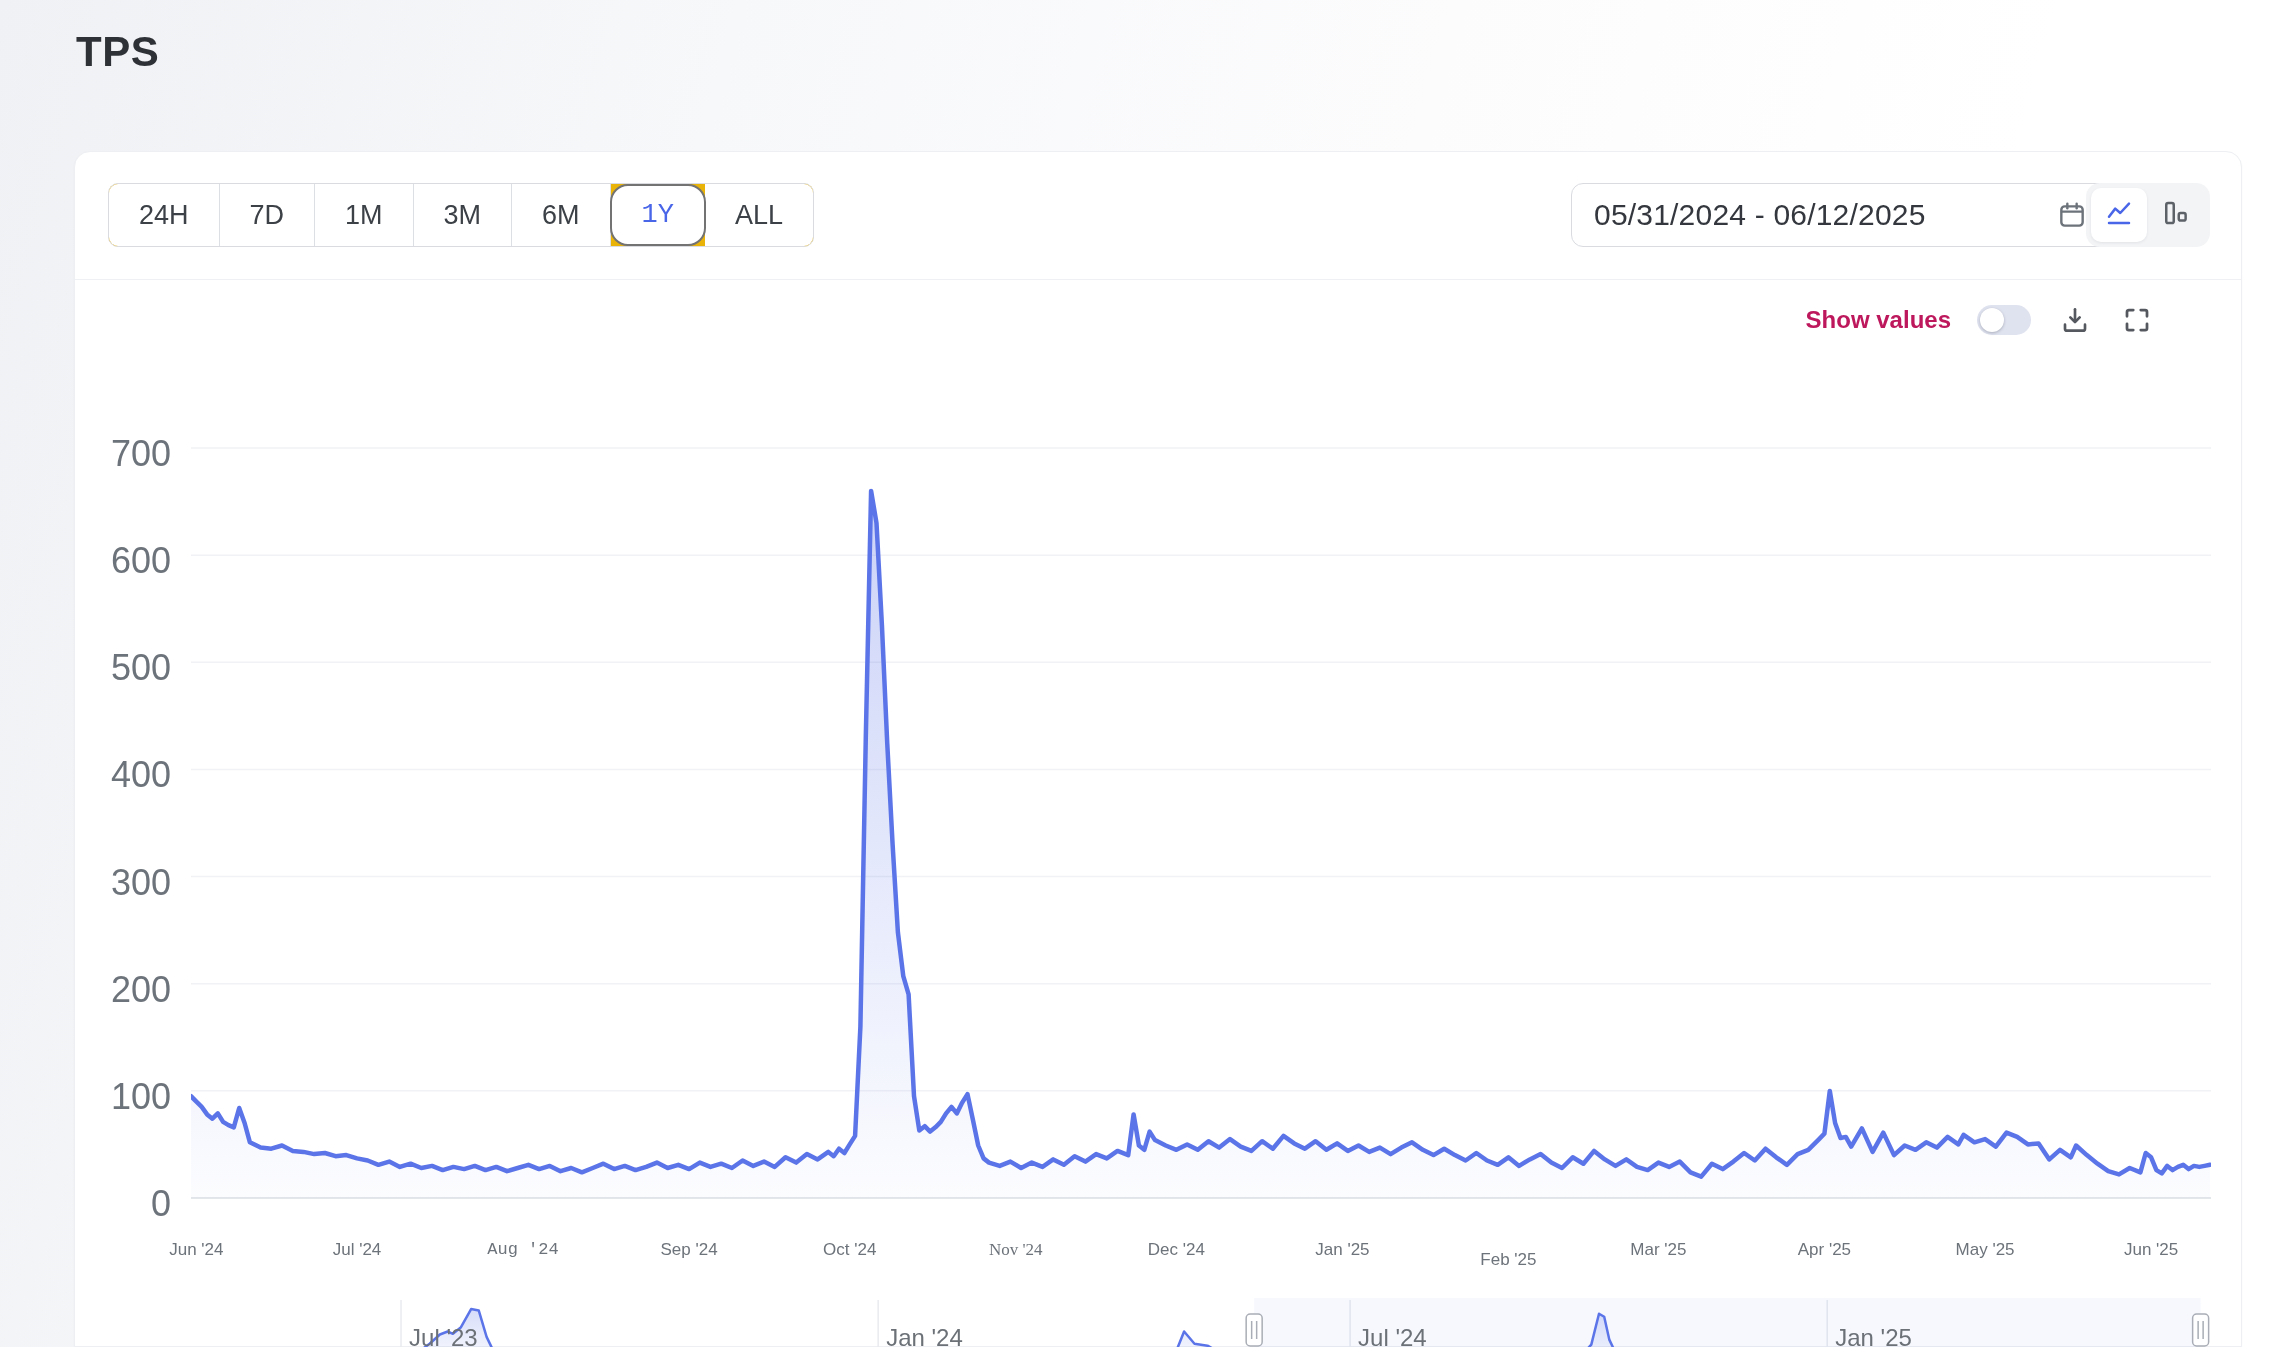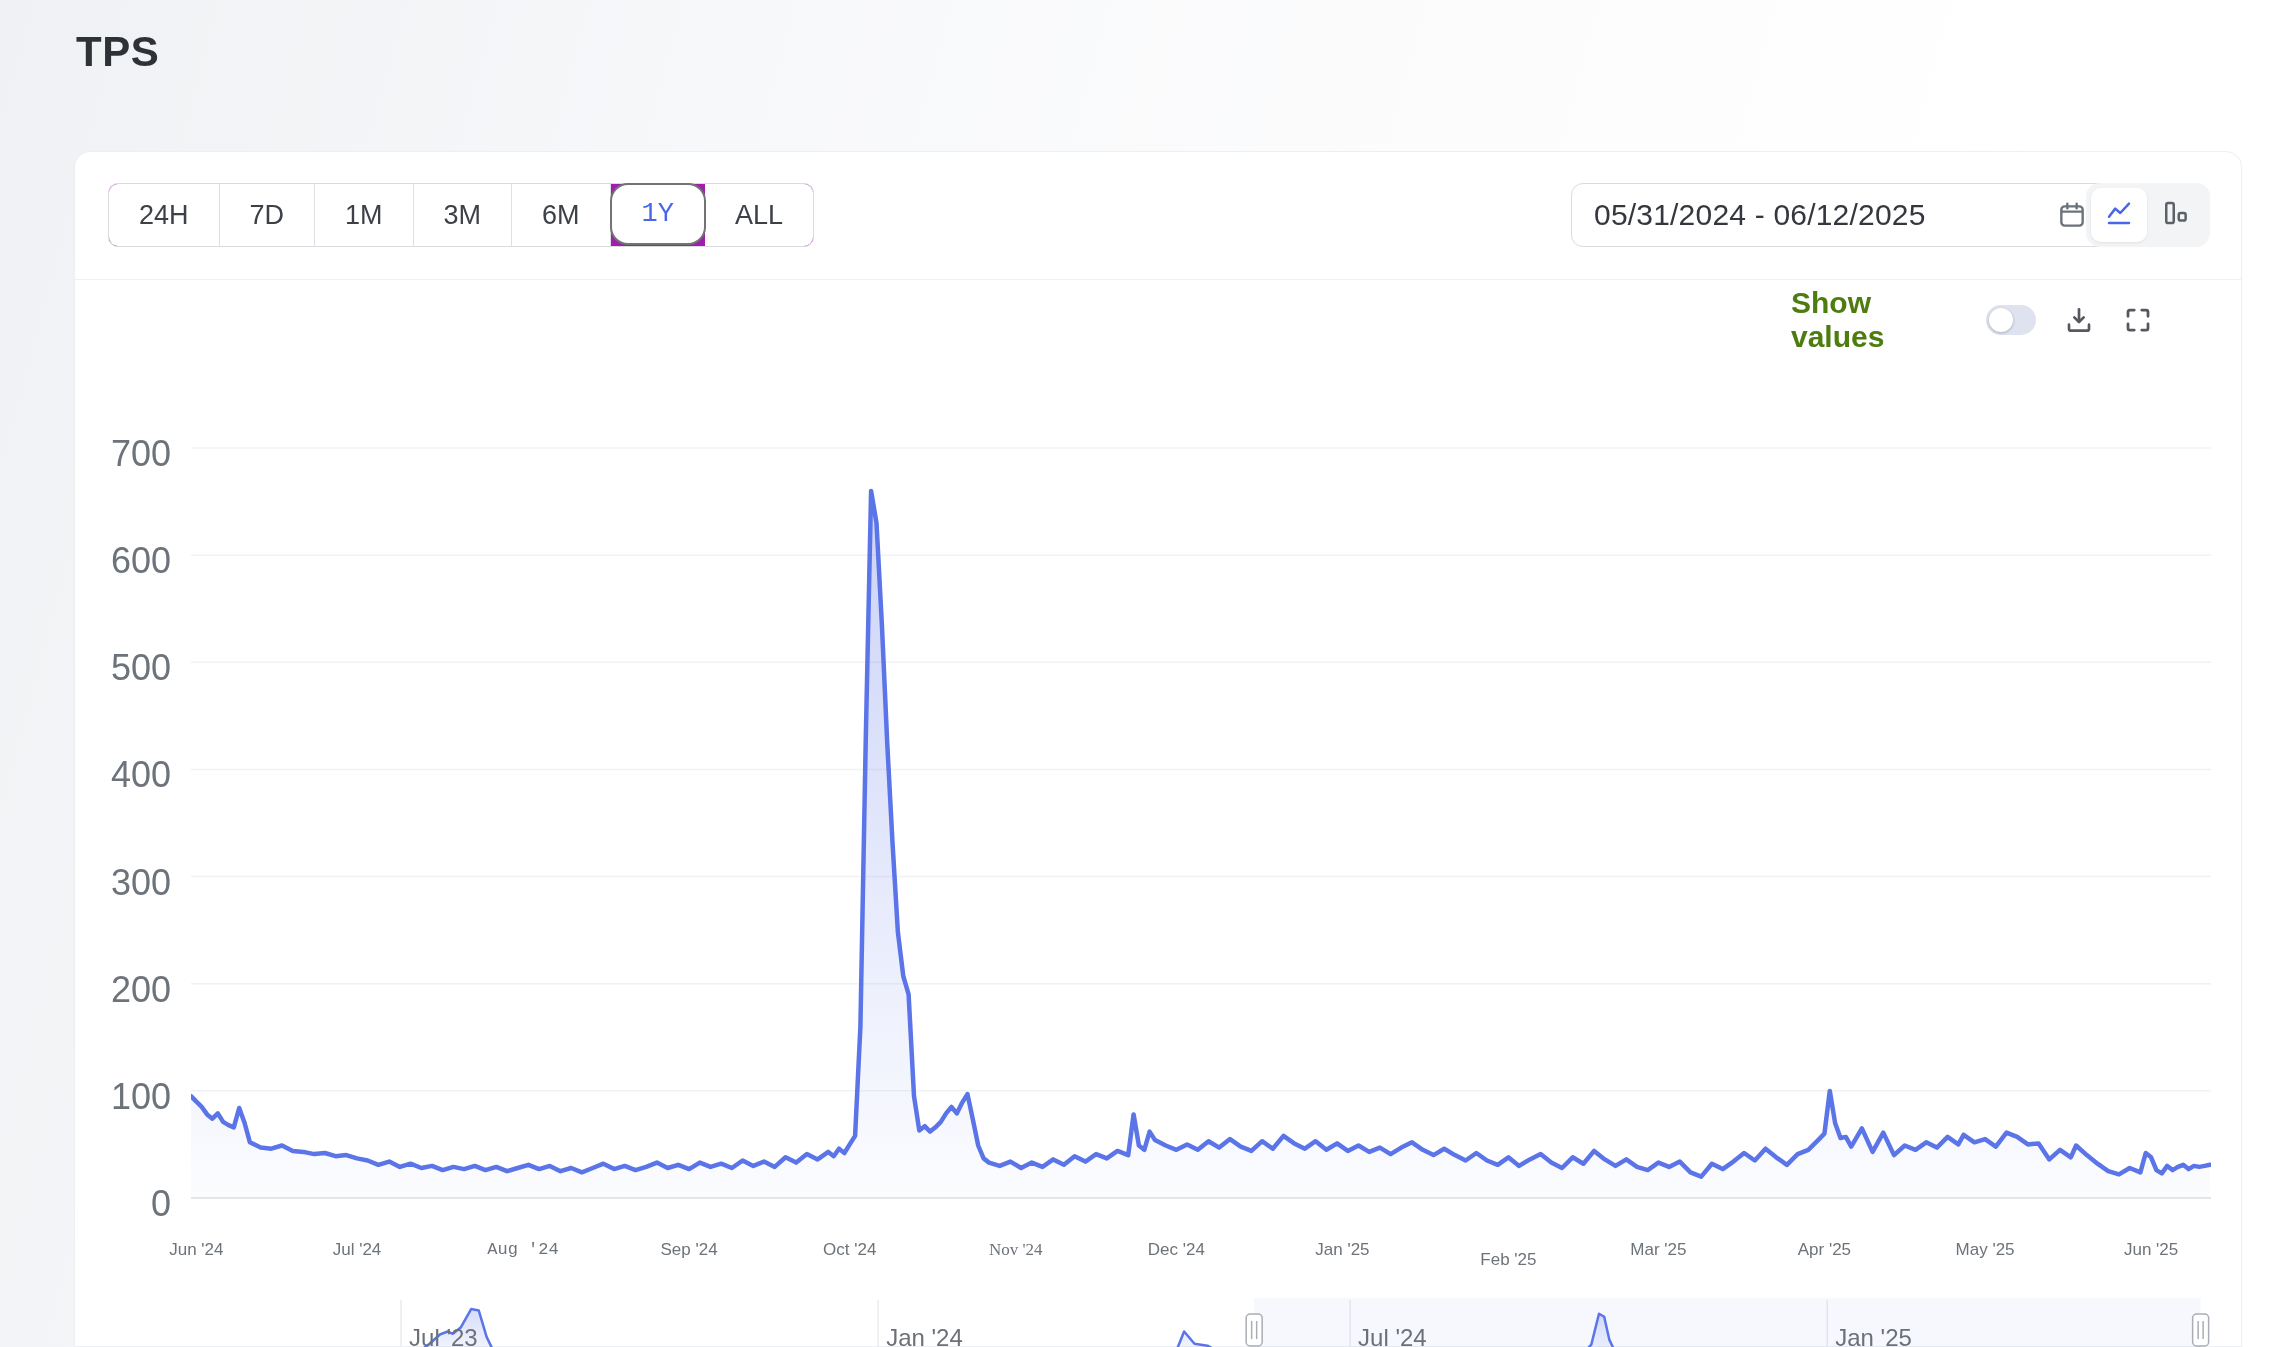--- a/index.html
+++ b/index.html
@@ -9,21 +9,21 @@
   }
   .page-title { position:absolute; left:76px; top:28px; font-size:42px; font-weight:700;
     color:#2e3236; letter-spacing:.5px; }
   .panel { position:absolute; left:74px; top:151px; width:2168px; height:1196px;
     background:#ffffff; border:1px solid #edeff2; border-radius:16px 16px 0 0;
     box-shadow:0 1px 2px rgba(16,24,40,.04); }
 
   
   .toolbar { position:absolute; left:0; top:0; width:100%; height:128px; }
   .range-group { position:absolute; left:33px; top:31px; display:flex;
-    border:1px solid #d9dbe0; border-radius:10px; background:#a21caf; }
+    border:1px solid #d9dbe0; border-radius:10px; background:#eab308;align-items:center; }
   .range-btn { height:62px; padding:0 30px; display:flex; align-items:center; justify-content:center;
     font-size:27px; font-weight:500; color:#3c4147; background:#fff; border:none;
     border-right:1px solid #dcdfe4; cursor:pointer; }
   .range-btn:first-child { border-radius:9px 0 0 9px; min-width:108px; }
   .range-btn:last-child { border-right:none; border-radius:0 9px 9px 0; }
   .range-btn.selected { position:relative; z-index:2; margin:-1px; border:2px solid #737373;
     border-radius:18px; color:#4a66e8;font-family:Liberation Mono, monospace; }
   .date-box { position:absolute; left:1496px; top:31px; width:542px; height:64px;
     border:1px solid #d9dbe0; border-radius:12px; background:#fff;
     display:flex; align-items:center; justify-content:space-between; padding:0 22px; cursor:pointer; }
@@ -31,21 +31,21 @@
   .type-toggle { position:absolute; left:2011px; top:31px; width:124px; height:64px;
     background:#f3f4f6; border-radius:14px; display:flex; align-items:center; padding:5px; }
   .type-seg { width:56px; height:54px; display:flex; align-items:center; justify-content:center;
     border-radius:10px; cursor:pointer; }
   .type-seg.selected { background:#fff; box-shadow:0 1px 3px rgba(16,24,40,.08); }
   .toolbar-divider { position:absolute; left:0; top:127px; width:100%; height:1px; background:#eef0f3; }
 
   
   .controls-row { position:absolute; top:146px; left:1700px; width:380px; height:44px;
     display:flex; align-items:center; justify-content:flex-end; gap:26px; }
-  .show-values-label { font-size:30px; font-weight:600; color:#4d7c0f;margin-left:16px; }
+  .show-values-label { font-size:24px; font-weight:600; color:#be185d;margin-left:16px; }
   .switch { width:54px; height:30px; border-radius:15px; background:#dfe2ef; position:relative; cursor:pointer; }
   .switch .knob { position:absolute; left:3px; top:3px; width:24px; height:24px; border-radius:50%;
     background:#fff; box-shadow:0 1px 3px rgba(16,24,40,.25); }
   .icon-btn { width:36px; height:36px; display:flex; align-items:center; justify-content:center; cursor:pointer; }
 
   
   .main-chart-svg { position:absolute; left:116px; top:285px; }
   .y-tick { position:absolute; left:10px; width:86px; text-align:right;
     font-size:36px; color:#6d737a; }
   .x-tick { position:absolute; top:1088px; width:130px; text-align:center;

